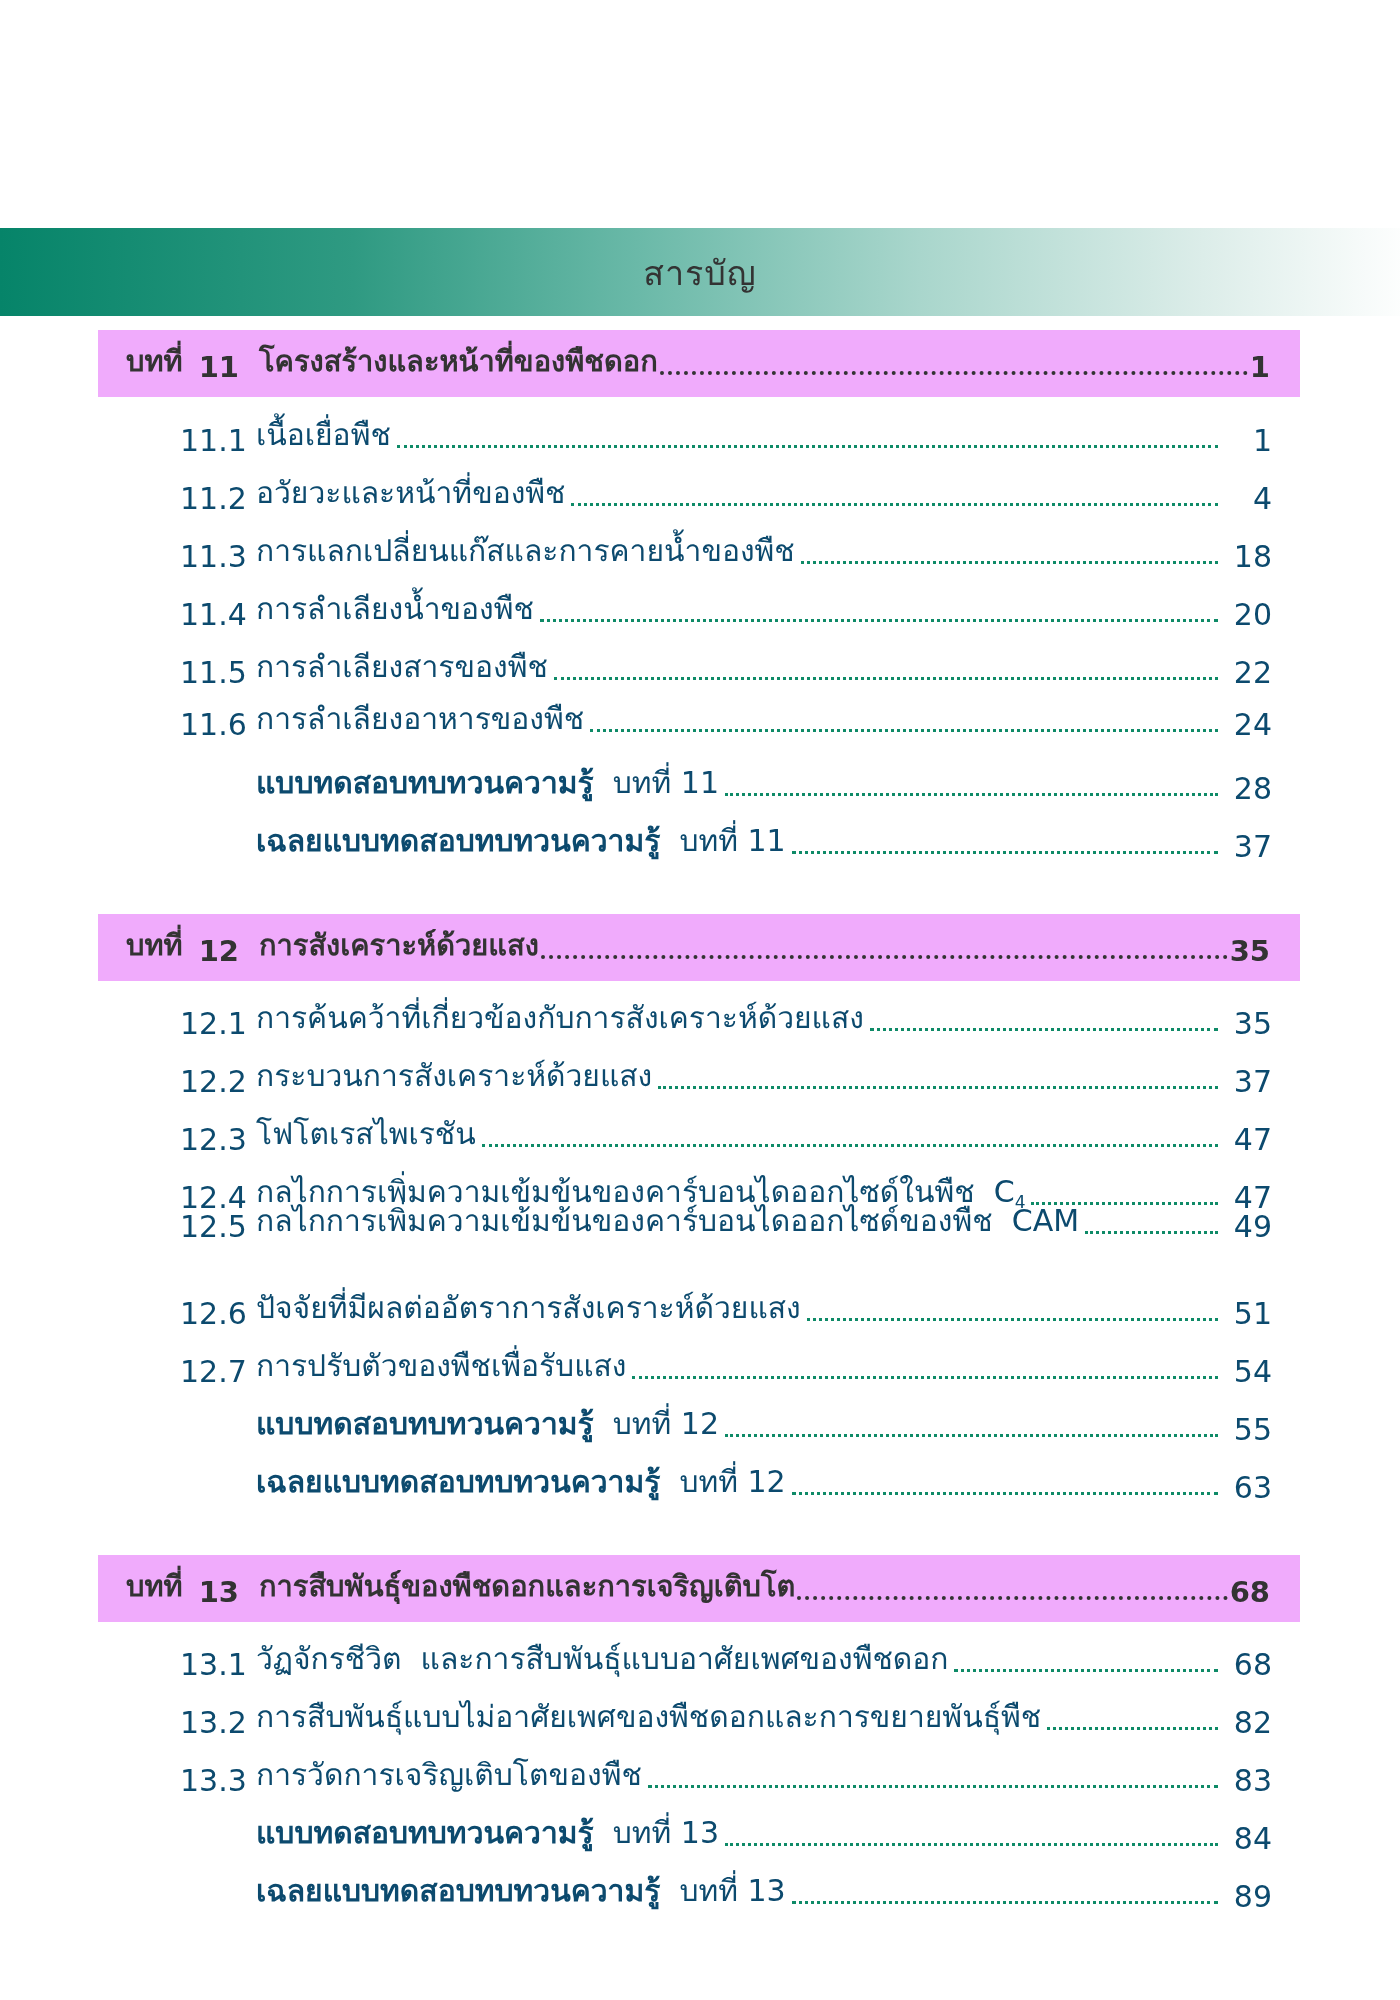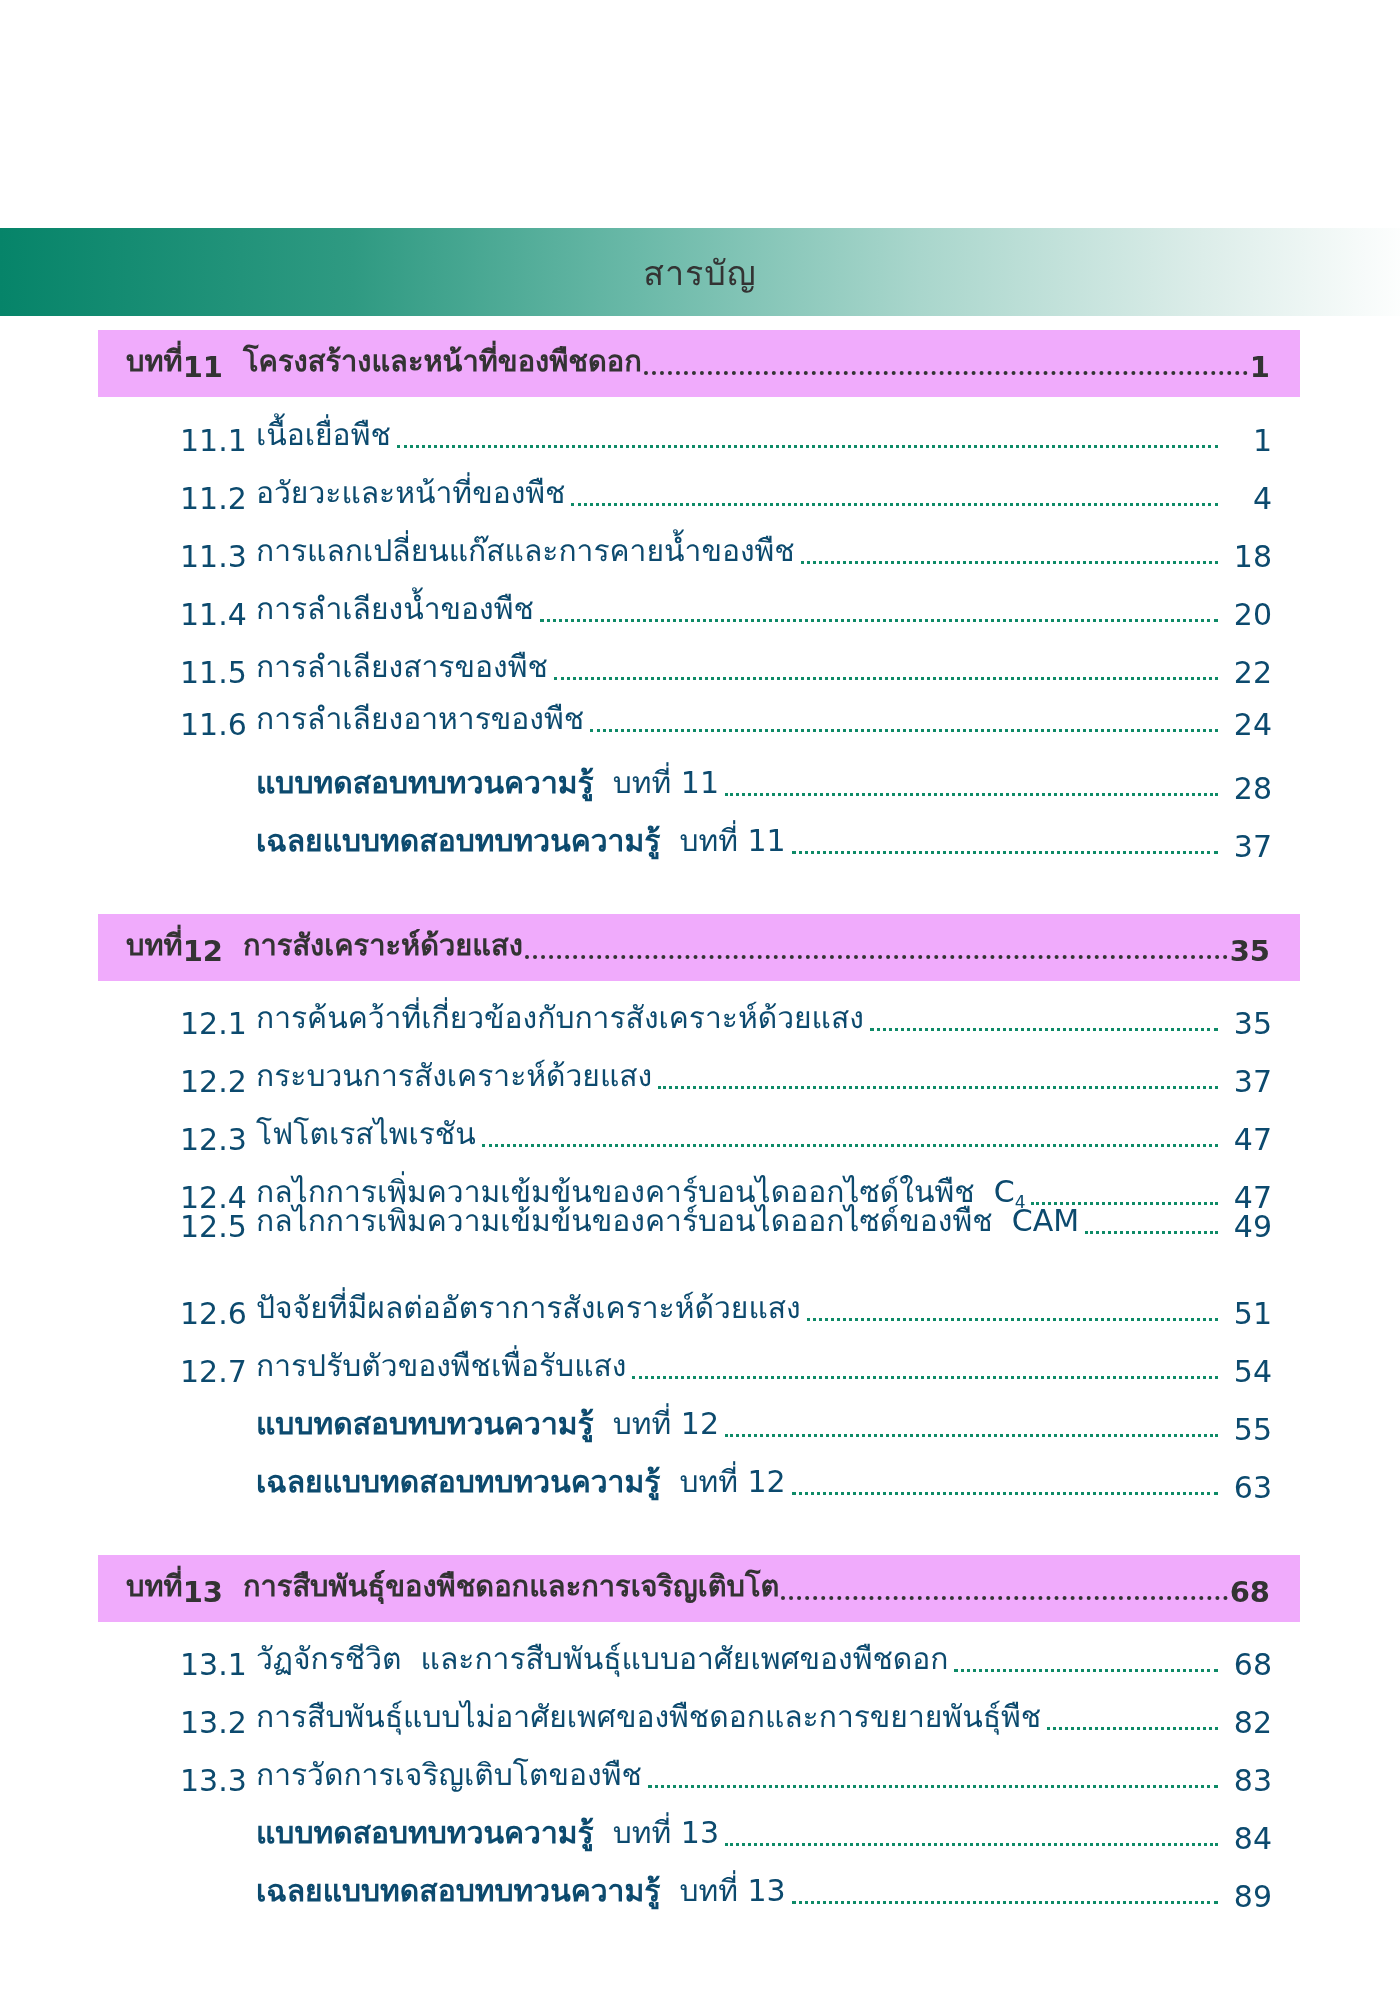--- a/index.html
+++ b/index.html
@@ -5,21 +5,21 @@
   html, body { margin:0; padding:0; background:#ffffff; }
   body { width:1400px; height:2000px; position:relative; overflow:hidden;
          font-family:"DejaVu Sans", "Liberation Sans", sans-serif; color:#333333; }
   .title-bar { position:absolute; left:0; top:228px; width:1400px; height:88px;
     background:linear-gradient(to right, #068469 0%, #2f9a82 25%, #6ab9a8 45%, #a9d6cc 65%, #dcede9 85%, #ffffff 100%);padding-left:15px; }
   .title-text { position:absolute; left:0; width:1400px; top:18px; text-align:center;
     font-size:34px; color:#333; letter-spacing:1px; }
   .chapter { position:absolute; left:98px; width:1202px; height:67px; background:#f0abfc; }
   .chapter .row { position:absolute; left:28px; right:30px; top:10px; height:44px; display:flex; align-items:flex-end; font-weight:bold; font-size:29px; color:#333; }
   .chapter .label { white-space:nowrap; }
-  .chapter .num { white-space:nowrap; }
+  .chapter .num { margin-left:16px; white-space:nowrap; }
   .chapter .title { margin-left:20px; white-space:nowrap;margin-top:23px; }
   .chapter .leader { flex:1; border-bottom:4px dotted #333; margin:0 2px 9px 2px; height:0; }
   .chapter .page { white-space:nowrap; }
   .entry { position:absolute; left:180px; width:1092px; height:46px; display:flex; align-items:flex-end; font-size:30px; color:#0c4a6e; }
   .entry .num { width:76px; white-space:nowrap; }
   .entry .text { white-space:nowrap; }
   .entry .text b { font-weight:bold; }
   .entry .leader { flex:1; border-bottom:3px dotted #0e8a67; margin:0 14px 10px 6px; height:0; }
   .entry .page { min-width:40px; text-align:right; white-space:nowrap; }
   .entry.review { left:256px; width:1016px; }

